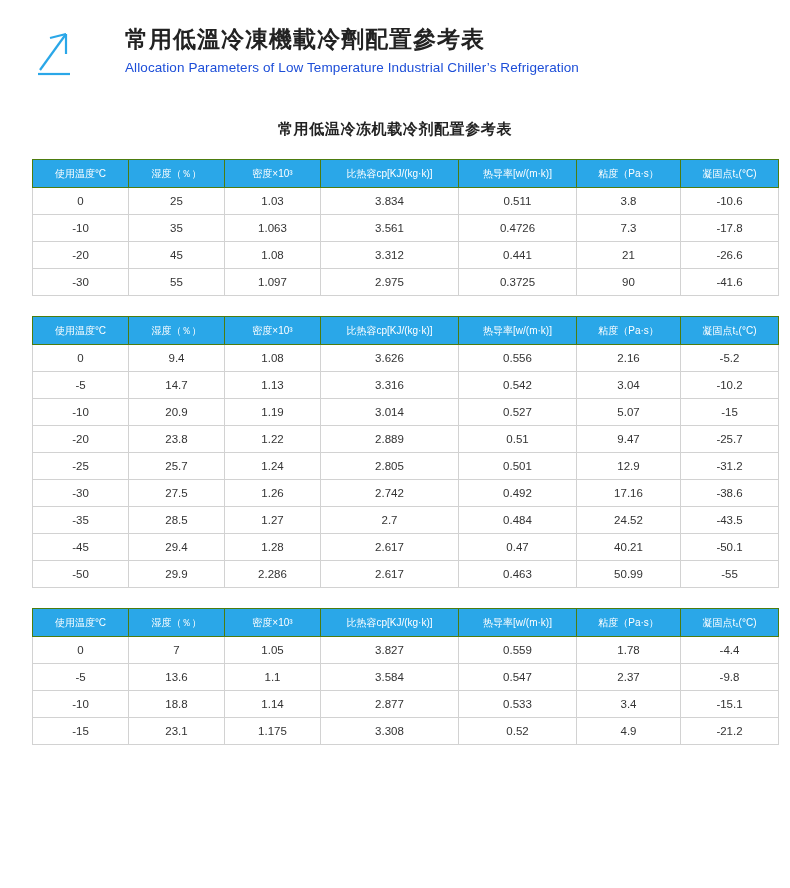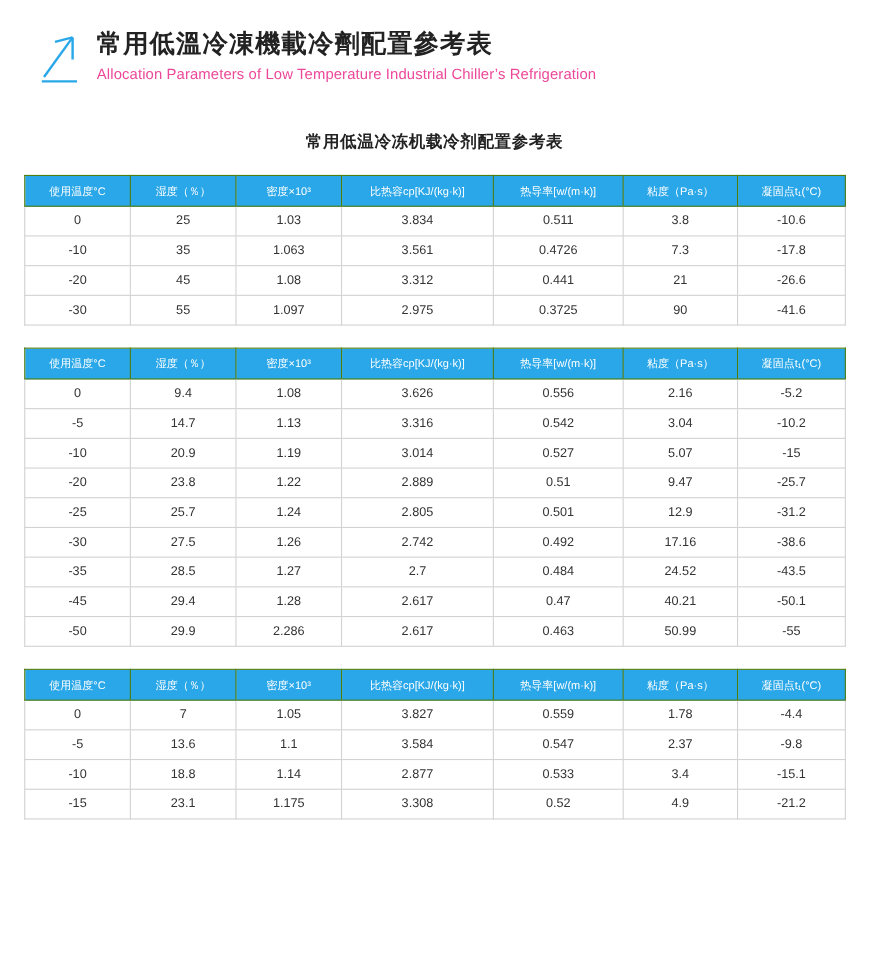--- a/index.html
+++ b/index.html
@@ -19,20 +19,21 @@
     width: 790px;
     height: 888px;
     box-sizing: border-box;
   }
 
   
   .header {
     display: flex;
     align-items: flex-start;
     padding: 24px 0 0 36px;
+    gap: 37px;
   }
   .header-logo {
     width: 44px;
     height: 48px;
     flex: 0 0 44px;
     margin-right: 8px;
     margin-top: 4px;
   }
   .header-text {
     display: flex;
@@ -41,29 +42,29 @@
   }
   .header-title {
     font-size: 23px;
     font-weight: bold;
     color: #222222;
     letter-spacing: 1px;
     line-height: 30px;
   }
   .header-sub {
     font-size: 13.5px;
-    color: #ec4899;
+    color: #1d4ed8;
     line-height: 20px;
     margin-top: 4px;
     letter-spacing: 0.1px;
   }
 
   
   .content {
-    padding: 0 22px;
+    padding: 0 32px;
   }
   .doc-title {
     text-align: center;
     font-size: 15px;
     font-weight: bold;
     color: #222222;
     margin-top: 42px;
     margin-bottom: 20px;
     letter-spacing: 0.6px;
   }

